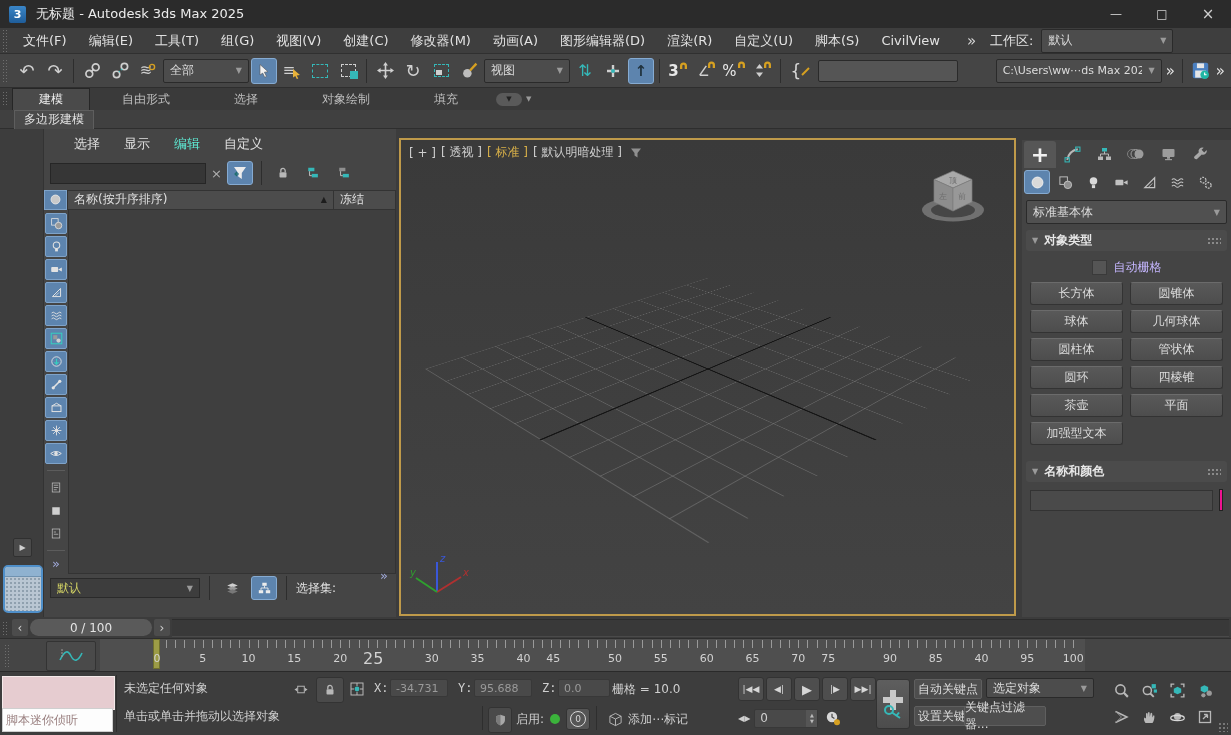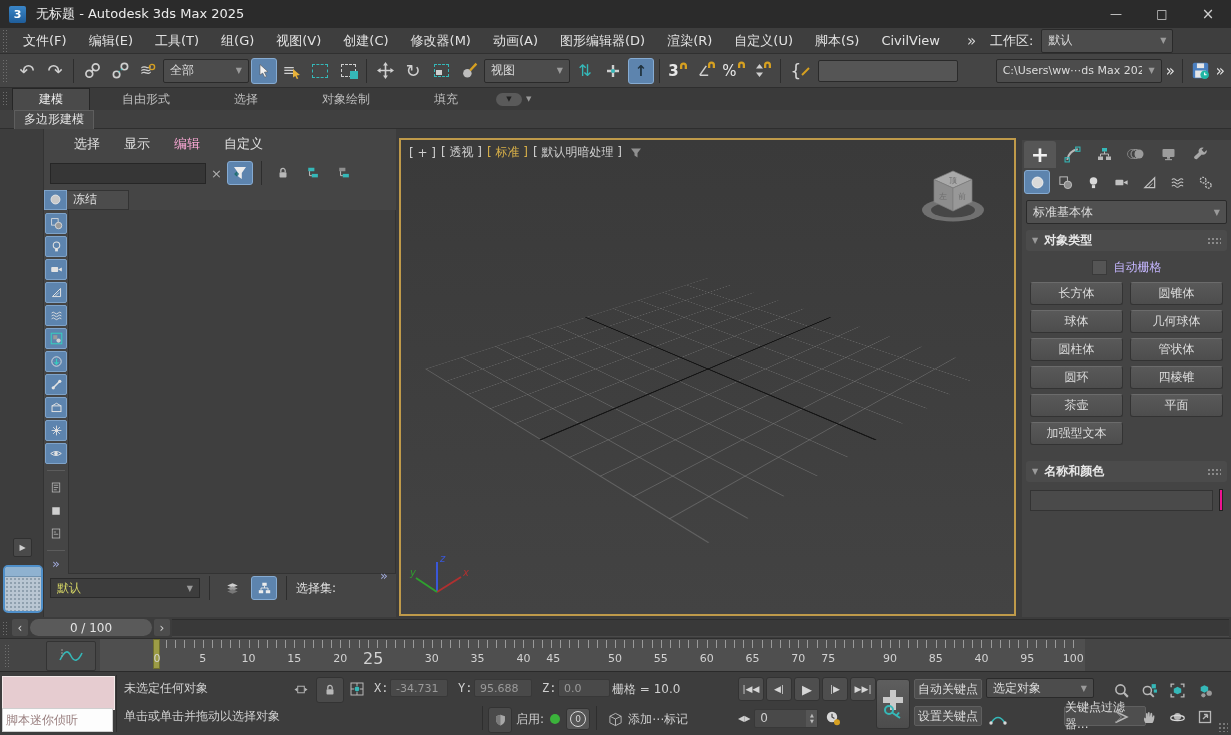--- a/index.html
+++ b/index.html
@@ -249,21 +249,21 @@
       <div style="height:9px;background:#8fb2d0;border-bottom:1px solid #6f92b0"></div>
       <div style="height:35px;background-image:radial-gradient(#8fa0ae 25%,transparent 28%);background-size:4px 4px"></div>
     </div>
   </div>
 
   <div class="abs" style="left:44px;top:0;width:352px;height:488px;background:#454545">
     <div class="flex" style="height:30px;padding-left:18px">
 
     <span style="padding:0 12px;font-size:13px;color:#e0e0e0">选择</span>
         <span style="padding:0 12px;font-size:13px;color:#e0e0e0">显示</span>
-        <span style="padding:0 12px;font-size:13px;color:#f9a8d4">编辑</span>
+        <span style="padding:0 12px;font-size:13px;color:#5eead4">编辑</span>
         <span style="padding:0 12px;font-size:13px;color:#e0e0e0">自定义</span>
       </div>
     <div class="flex" style="height:28px;padding-left:6px;gap:5px">
       <input style="width: 146px; height: 19px; background: rgb(54, 54, 54); border: 1px solid rgb(38, 38, 38); color: rgb(221, 221, 221); padding: 0px 4px;">
       <span style="color:#b0b0b0;font-size:13px">×</span>
       <div class="ib act">
         <svg width="16" height="16" viewBox="0 0 16 16">
             <path d="M2 2 H14 L9.8 8 V14 L6.2 11.5 V8 Z" fill="#ececec"></path>
             <path d="M3 9 L7 9 M5 7 L3 9 L5 11" stroke="#1f6f6f" stroke-width="1.2" fill="none"></path>
           </svg>
@@ -288,20 +288,24 @@
             <rect x="6" y="9" width="7" height="4" fill="#35b8b8"></rect>
             <path d="M3.5 6 V11 H6" stroke="#cfcfcf" fill="none"></path>
           </svg>
       </div>
     </div>
     <div class="flex" style="height:21px;margin-top:2px">
       <div style="width:23px;height:20px;background:#5d84ae;border:1px solid #7fa3c9;box-sizing:border-box;display:flex;align-items:center;justify-content:center">
         <svg width="13" height="13" viewBox="0 0 16 16">
             <circle cx="8" cy="8" r="5.5" fill="#c9c9c9" stroke="#ececec"></circle>
           </svg>
+      </div>
+      <div class="flex" style="flex:1;height:20px;background:#4c4c4c;border:1px solid #333;box-sizing:border-box;padding:0 6px;color:#e0e0e0">
+        <span>名称(按升序排序)</span>
+        <span style="margin-left:auto;font-size:8px;color:#1d1d1d">▲</span>
       </div>
       <div class="flex" style="width:62px;height:20px;background:#4c4c4c;border:1px solid #333;border-left:none;box-sizing:border-box;padding:0 6px;color:#e0e0e0">
         <span>冻结</span>
       </div>
     </div>
 
     <div class="flex" style="align-items:stretch;height:364px">
       <div style="width:24px;background:#454545;display:flex;flex-direction:column;align-items:center;padding-top:2px">
         <div class="sx">
             <svg width="13" height="13" viewBox="0 0 16 16">
@@ -731,21 +735,21 @@
     <span>选定对象</span>
     <span class="car">▼</span>
   </div>
   <div class="abs nvb" style="left:986px;top:34px;width:24px">
     <svg width="18" height="15" viewBox="0 0 18 15">
         <path d="M2 12 Q9 1 16 12" fill="none" stroke="#35b8b8" stroke-width="1.5"></path>
         <circle cx="2" cy="12" r="1.7" fill="#d8d8d8"></circle>
         <circle cx="16" cy="12" r="1.7" fill="#d8d8d8"></circle>
       </svg>
   </div>
-  <div class="abs kbtn" style="left:1064px;top:34px;width:82px">关键点过滤器...</div>
+  <div class="abs kbtn" style="left:964px;top:34px;width:82px">关键点过滤器...</div>
 
   <div class="abs nvb" style="left:1108px;top:6px">
     <svg width="17" height="17" viewBox="0 0 16 16">
         <circle cx="7" cy="7" r="4.3" fill="none" stroke="#b8b8b8" stroke-width="1.5"></circle>
         <path d="M10.2 10.2 L14 14" stroke="#b8b8b8" stroke-width="2"></path>
       </svg>
   </div>
   <div class="abs nvb" style="left:1136px;top:6px">
     <svg width="17" height="17" viewBox="0 0 16 16">
         <circle cx="6" cy="8" r="3.8" fill="none" stroke="#b8b8b8" stroke-width="1.4"></circle>

